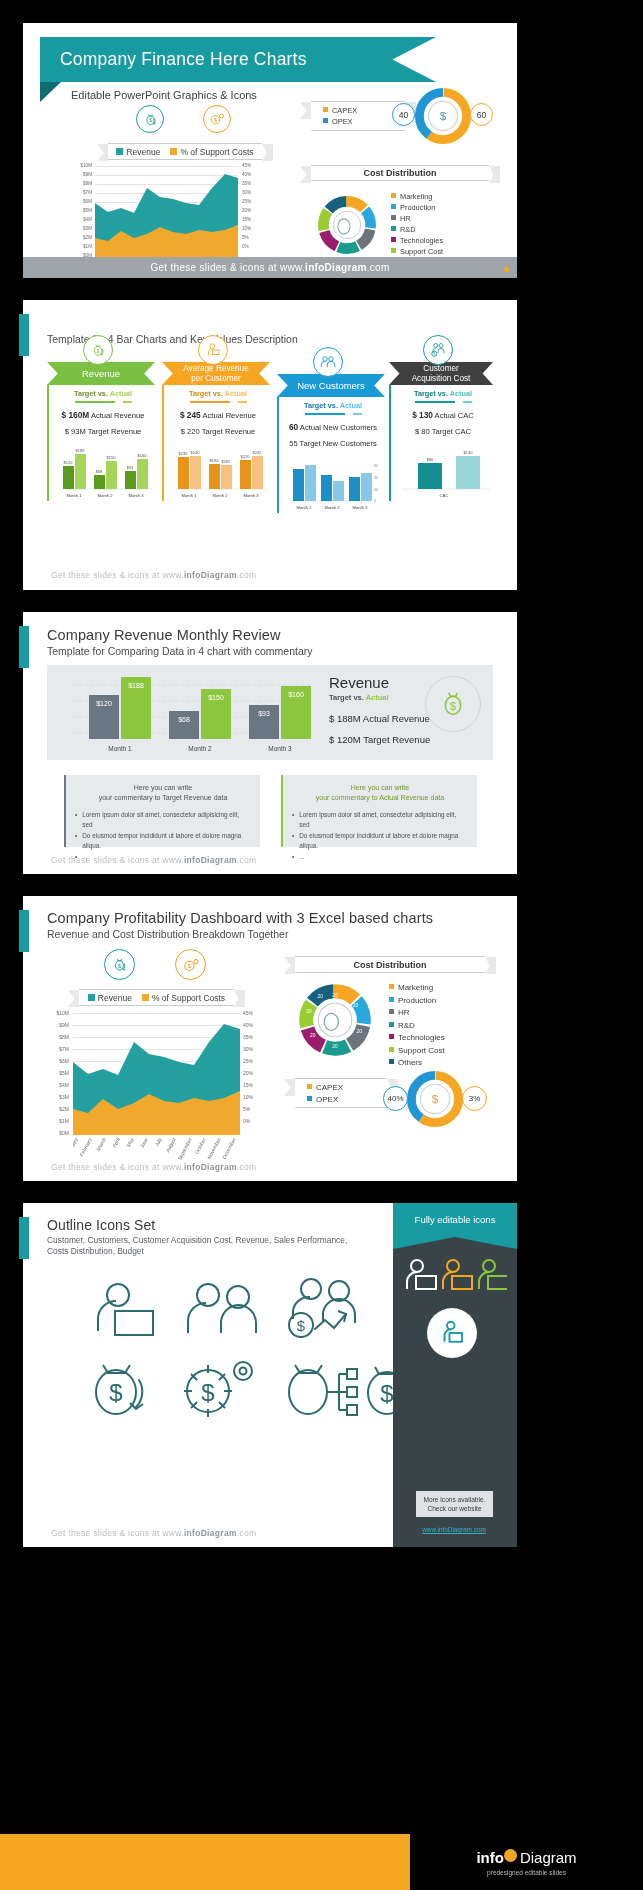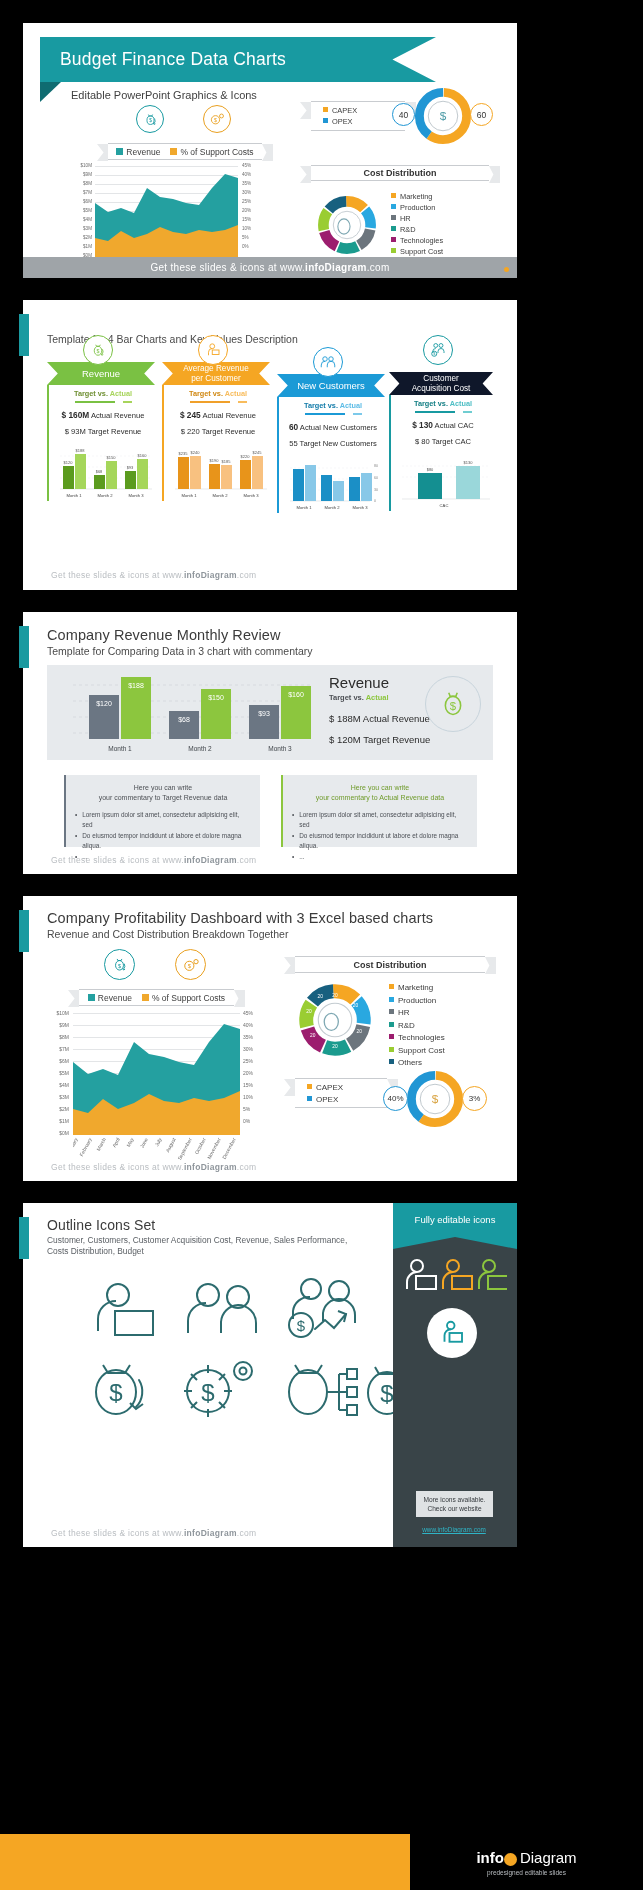--- a/index.html
+++ b/index.html
@@ -123,34 +123,34 @@
     display:flex; align-items:center;
   }
   .bb-arrow{
     position:absolute; left:0; top:0; width:410px; height:56px; background:#f5a623;
     clip-path: polygon(0 0, 93% 0, 100% 50%, 93% 100%, 0 100%);
     display:flex; align-items:center;
   }
   .bb-arrow span{ color:#2c2c2c; font-size:14px; font-weight:700; padding-left:28px;}
   .bb-right{ position:absolute; right:0; top:0; width:233px; height:56px; background:#000;
     display:flex; flex-direction:column; align-items:center; justify-content:center;}
-  .logo-row{ display:flex; align-items:flex-end; }
+  .logo-row{ display:flex; align-items:flex-start; }
   .logo-info{ color:#fff; font-size:15px; font-weight:700; }
   .logo-dia{ color:#fff; font-size:15px; font-weight:300;}
   .logo-dot{ width:13px;height:13px;border-radius:50%;background:#f5a623; margin:0 3px 0 0;}
   .logo-tag{ color:#b8bcc0; font-size:6.5px; margin-top:3px;}
 </style>
 </head>
 <body>
 
 <div class="page">
 
 <div class="slide" id="s1">
   <div class="banner">
-    <div class="banner-txt">Budget Finance Data Charts</div>
+    <div class="banner-txt">Company Finance Here Charts</div>
   </div>
   <div class="banner-fold"></div>
   <div class="s1-sub">Editable PowerPoint Graphics &amp; Icons</div>
 
   <div class="icon-circle" style="position:absolute;left:113px;top:82px;width:28px;height:28px;color:#189aa1;">
     <svg width="17" height="17" viewBox="0 0 24 24" fill="none" stroke="#189aa1" stroke-width="1.2">
       <path d="M9 5 L10 7 L14 7 L15 5"></path>
           <ellipse cx="12" cy="13" rx="5" ry="6"></ellipse>
       <text x="12" y="16" font-size="7" fill="#189aa1" stroke="none" text-anchor="middle">$</text>
       <path d="M18 11 a6 6 0 0 1 -1 7" stroke-linecap="round"></path>
@@ -438,21 +438,21 @@
     <div class="icon-circle" style="position:absolute;left:34px;top:-27px;width:30px;height:30px;color:#189aa1;background:#fff;z-index:2;">
       <svg width="18" height="18" viewBox="0 0 24 24" fill="none" stroke="#189aa1" stroke-width="1.2">
         <circle cx="9" cy="6" r="2.6"></circle>
             <circle cx="16" cy="6" r="2.6"></circle>
         <path d="M5 16 v-2 a4 4 0 0 1 4 -4"></path>
             <path d="M12 16 v-2 a4 4 0 0 1 4 -4 a4 4 0 0 1 4 4 v2"></path>
         <circle cx="7" cy="17" r="3.4"></circle>
             <text x="7" y="19" font-size="5" fill="#189aa1" stroke="none" text-anchor="middle">$</text>
       </svg>
     </div>
-    <div class="kpi-ribbon" style="background:#0f172a;margin-top:10px;">
+    <div class="kpi-ribbon" style="background:#404040;">
       <span style="white-space:pre-line;font-size:8.2px">Customer
 Acquisition Cost</span>
     </div>
     <div class="kpi-body" style="border-color:#189aa1;">
       <div class="kpi-tva">
         <span style="color:#117d83">Target vs. </span><span style="color:#4ebec4">Actual</span>
       </div>
       <div style="display:flex;justify-content:center;gap:8px;margin-top:3px;">
         <div style="width:40px;height:2px;background:#189aa1"></div>
         <div style="width:9px;height:2px;background:#6fcdd1"></div>
@@ -479,21 +479,21 @@
   </div>
 
   <div class="footer" style="position:absolute;left:0;bottom:10px;">
     Get these slides &amp; icons at www.<b>infoDiagram</b>.com
   </div>
 </div>
 
 <div class="slide" id="s3">
   <div class="teal-tab"></div>
   <div class="slide-title" style="position:absolute;left:24px;top:15px;">Company Revenue Monthly Review</div>
-  <div class="slide-sub" style="position:absolute;left:24px;top:33px;">Template for Comparing Data in 3 chart with commentary</div>
+  <div class="slide-sub" style="position:absolute;left:24px;top:33px;">Template for Comparing Data in 4 chart with commentary</div>
 
   <div style="position:absolute;left:24px;top:53px;width:446px;height:95px;background:#e7eaed;">
     <svg width="250" height="88" viewBox="0 0 250 88" style="position:absolute;left:18px;top:4px;">
       <line x1="8" y1="16" x2="248" y2="16" stroke="#cdd2d6" stroke-width=".6" stroke-dasharray="3 3"></line>
       <line x1="8" y1="32" x2="248" y2="32" stroke="#cdd2d6" stroke-width=".6" stroke-dasharray="3 3"></line>
       <line x1="8" y1="48" x2="248" y2="48" stroke="#cdd2d6" stroke-width=".6" stroke-dasharray="3 3"></line>
       <line x1="8" y1="64" x2="248" y2="64" stroke="#cdd2d6" stroke-width=".6" stroke-dasharray="3 3"></line>
       <rect x="24" y="26" width="30" height="44" fill="#6b7683"></rect>
       <rect x="56" y="8" width="30" height="62" fill="#8cc63e"></rect>
       <rect x="104" y="42" width="30" height="28" fill="#6b7683"></rect>

